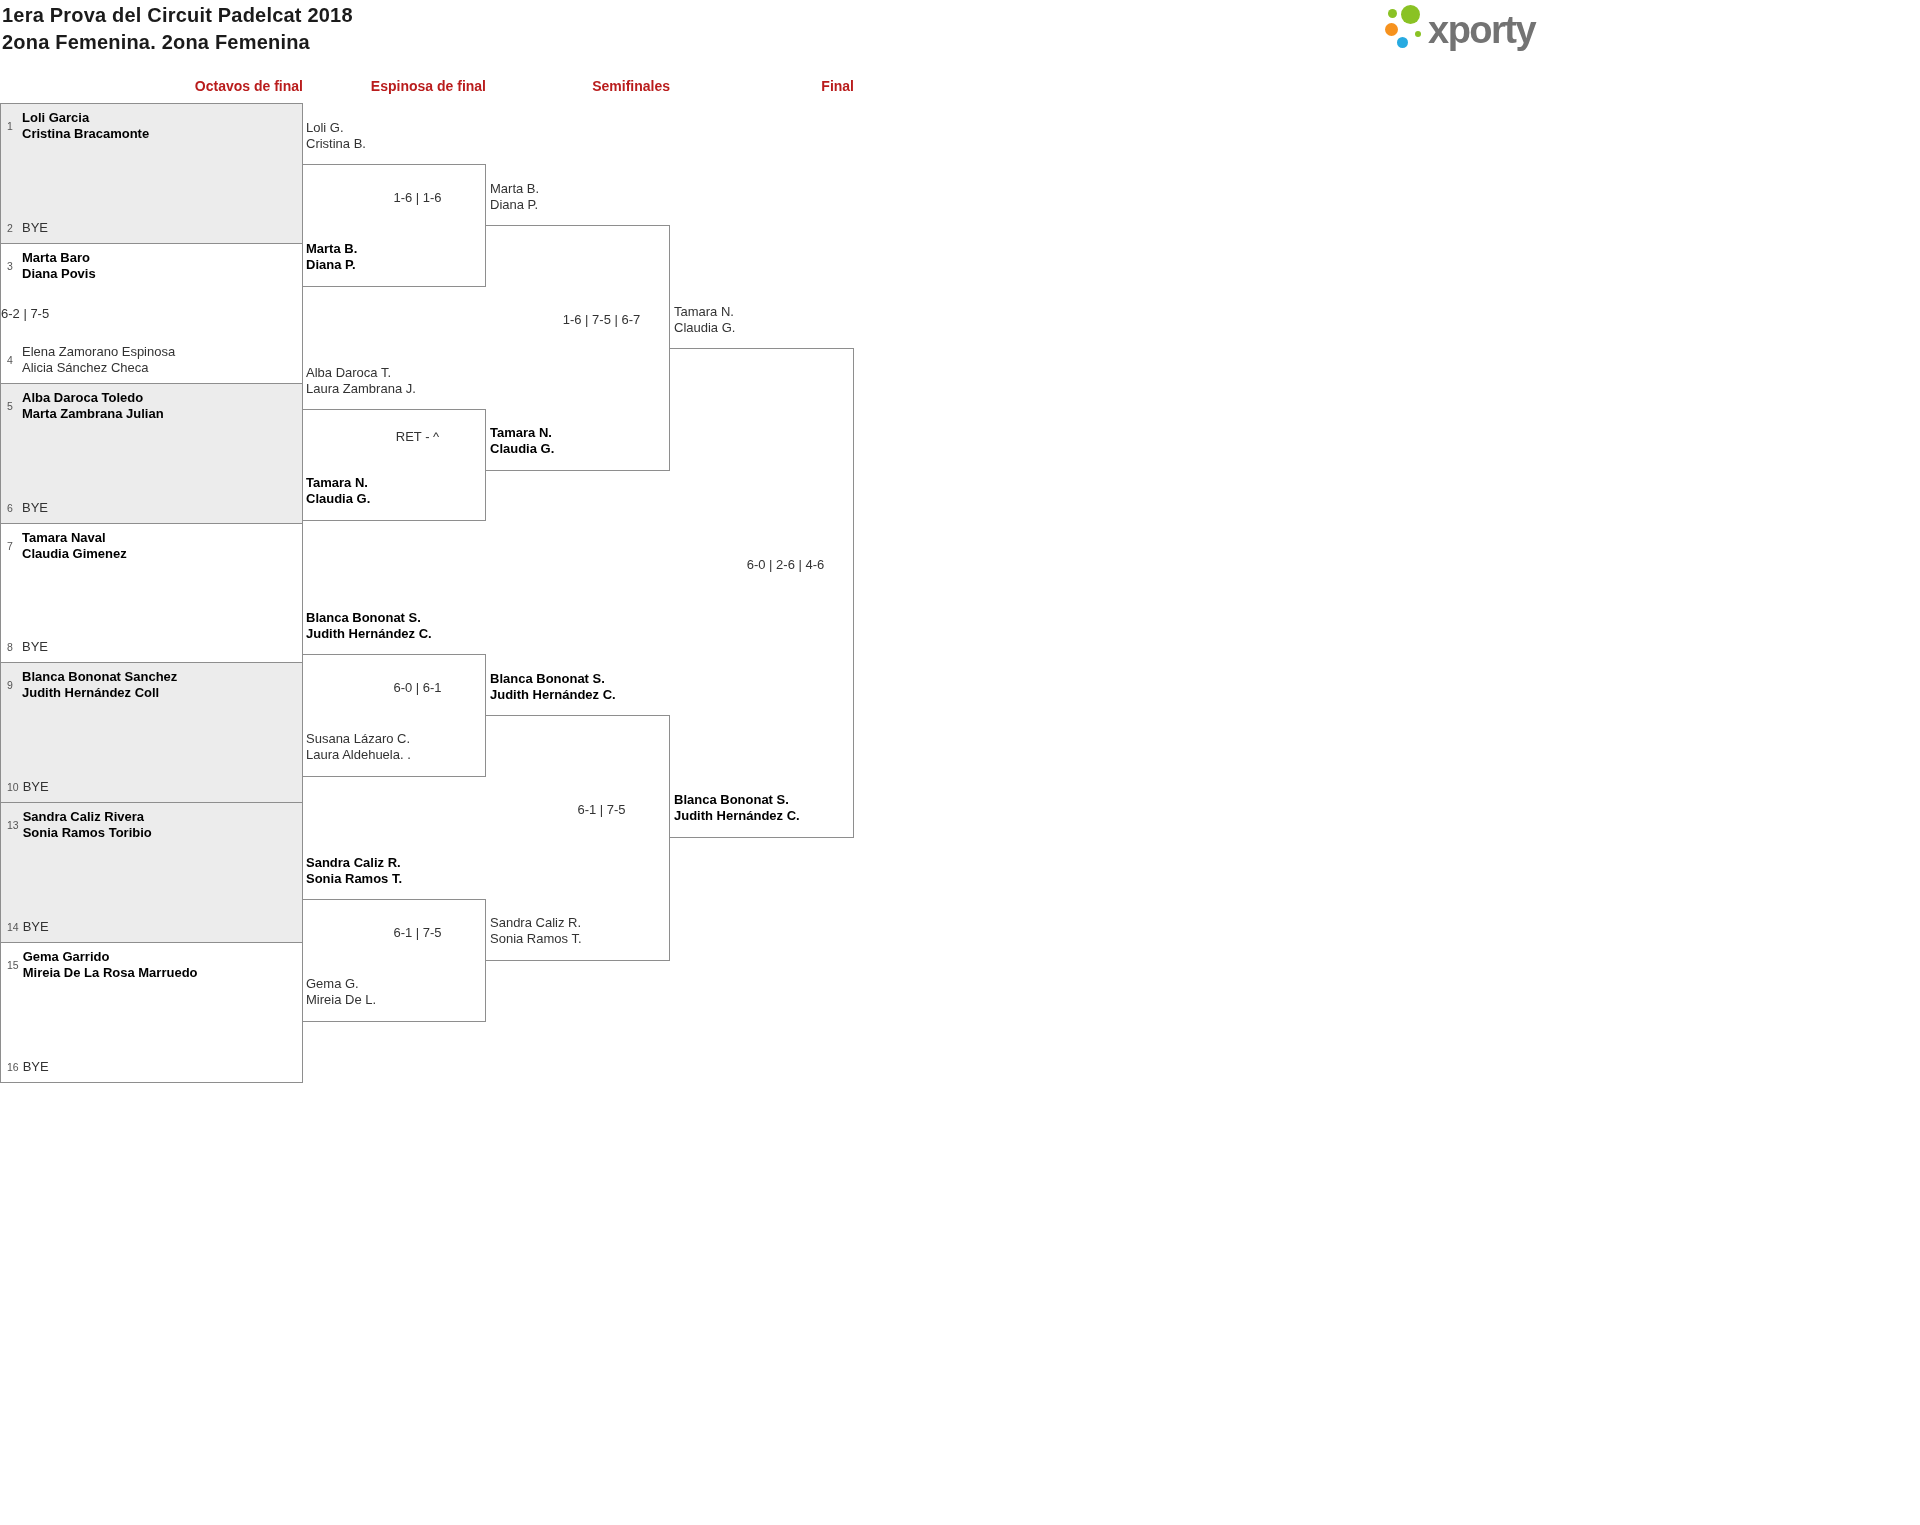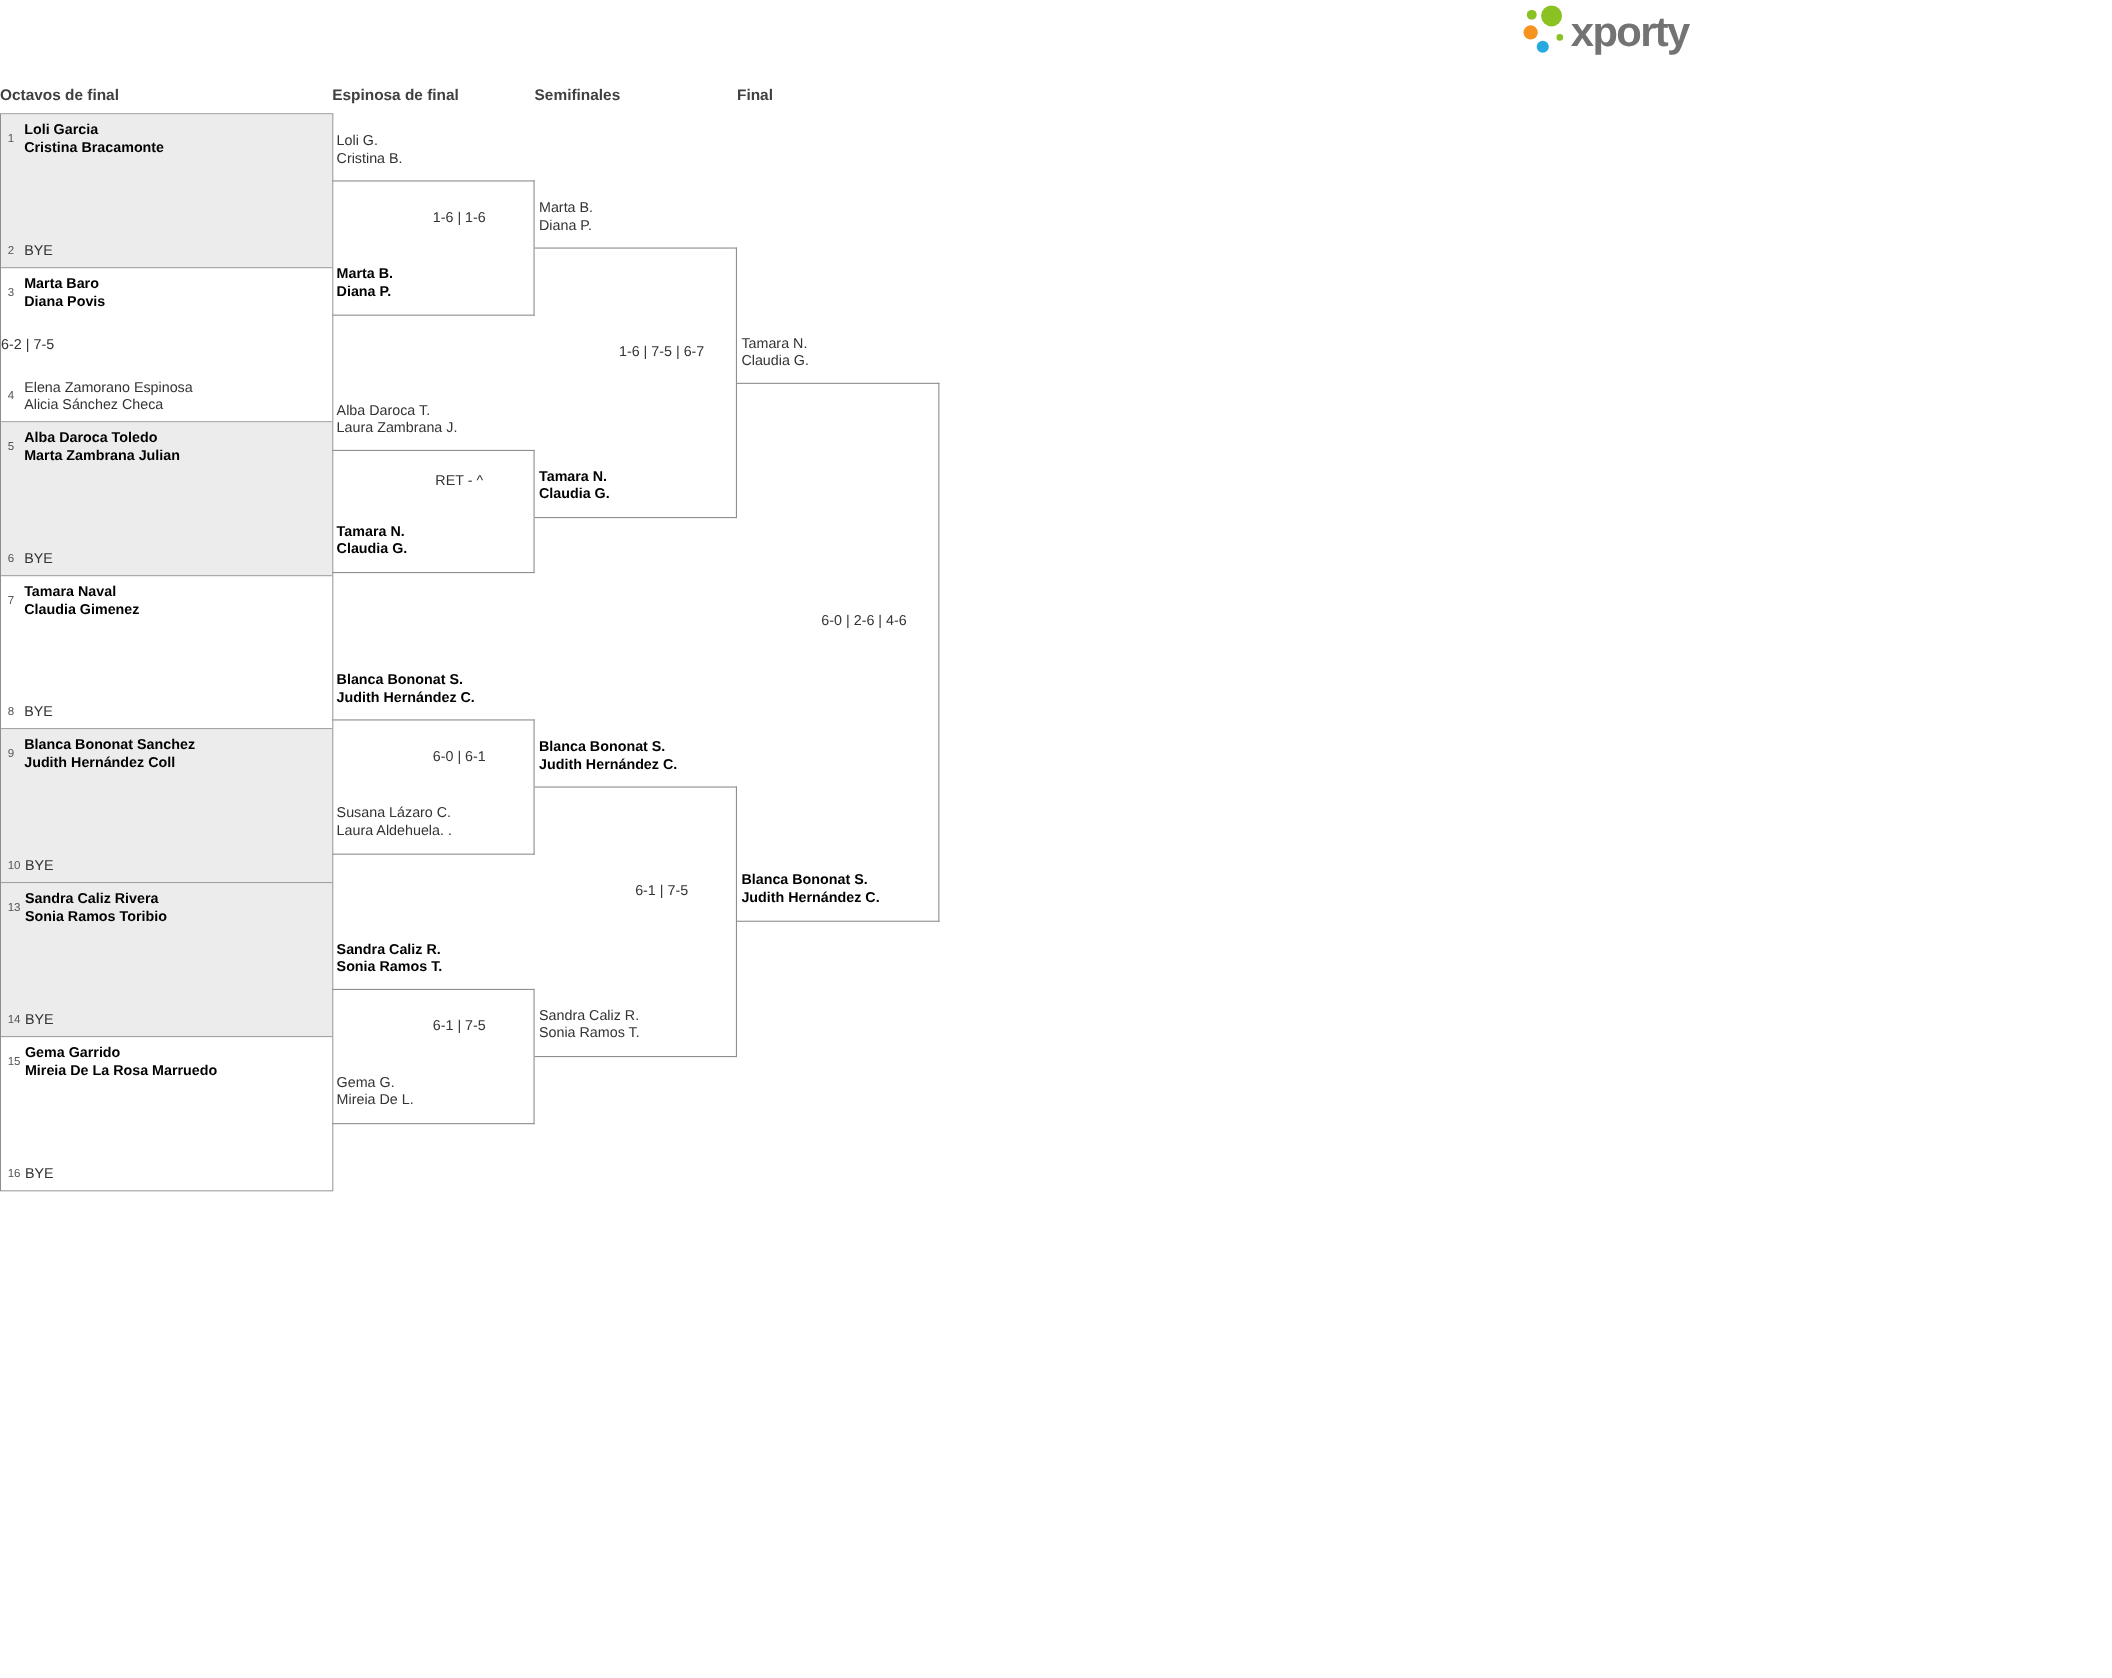--- a/index.html
+++ b/index.html
@@ -16,21 +16,21 @@
   .dot { position:absolute; border-radius:50%; }
   .dot-g-sm  { left:4px;  top:5px;  width:9px;  height:9px;  background:#8ac224; }
   .dot-g-lg  { left:17px; top:1px;  width:19px; height:19px; background:#8ac224; }
   .dot-o     { left:1px;  top:19px; width:13px; height:13px; background:#f6921e; }
   .dot-b     { left:13px; top:33px; width:11px; height:11px; background:#27aae1; }
   .dot-g-tn  { left:31px; top:27px; width:6px;  height:6px;  background:#8ac224; }
   .logo-text { position:absolute; left:44px; top:2px; font-size:38px; font-weight:800;
                color:#737373; letter-spacing:-1.5px; line-height:48px; }
 
   
-  .round-header { position:absolute; top:78px; text-align:left; font-size:14px; font-weight:700; color:#404040; }
+  .round-header { position:absolute; top:78px; text-align:right; font-size:14px; font-weight:700; color:#b91c1c; }
   #rh1 { left:0;     width:303px; }
   #rh2 { left:302px; width:184px; }
   #rh3 { left:486px; width:184px; }
   #rh4 { left:670px; width:184px; }
 
   
   .col1 { position:absolute; left:0; top:103px; width:303px; height:980px;
           border:1px solid #8e8e8e; display:flex; flex-direction:column; }
   .mbox { position:relative; flex:1; background:#fff; }
   .mbox:not(:last-child) { border-bottom:1px solid #8e8e8e; }
@@ -59,20 +59,24 @@
   .team-top    { bottom:calc(100% + 13px); }
   .team-bottom { bottom:13px; }
   .rect-score { position:absolute; left:0; right:0; top:calc(50% - 29px); transform:translateY(-50%);
                 text-align:center; font-size:13px; color:#333;margin-left:48px; }
 </style>
 </head>
 <body>
 
 <div class="canvas">
 
+  <div class="titles">
+    <div class="title-line">1era Prova del Circuit Padelcat 2018</div>
+    <div class="title-line">2ona Femenina. 2ona Femenina</div>
+  </div>
 
   <div class="logo">
     <span class="dot dot-g-sm"></span>
     <span class="dot dot-g-lg"></span>
     <span class="dot dot-o"></span>
     <span class="dot dot-b"></span>
     <span class="dot dot-g-tn"></span>
     <span class="logo-text">xporty</span>
   </div>
 

